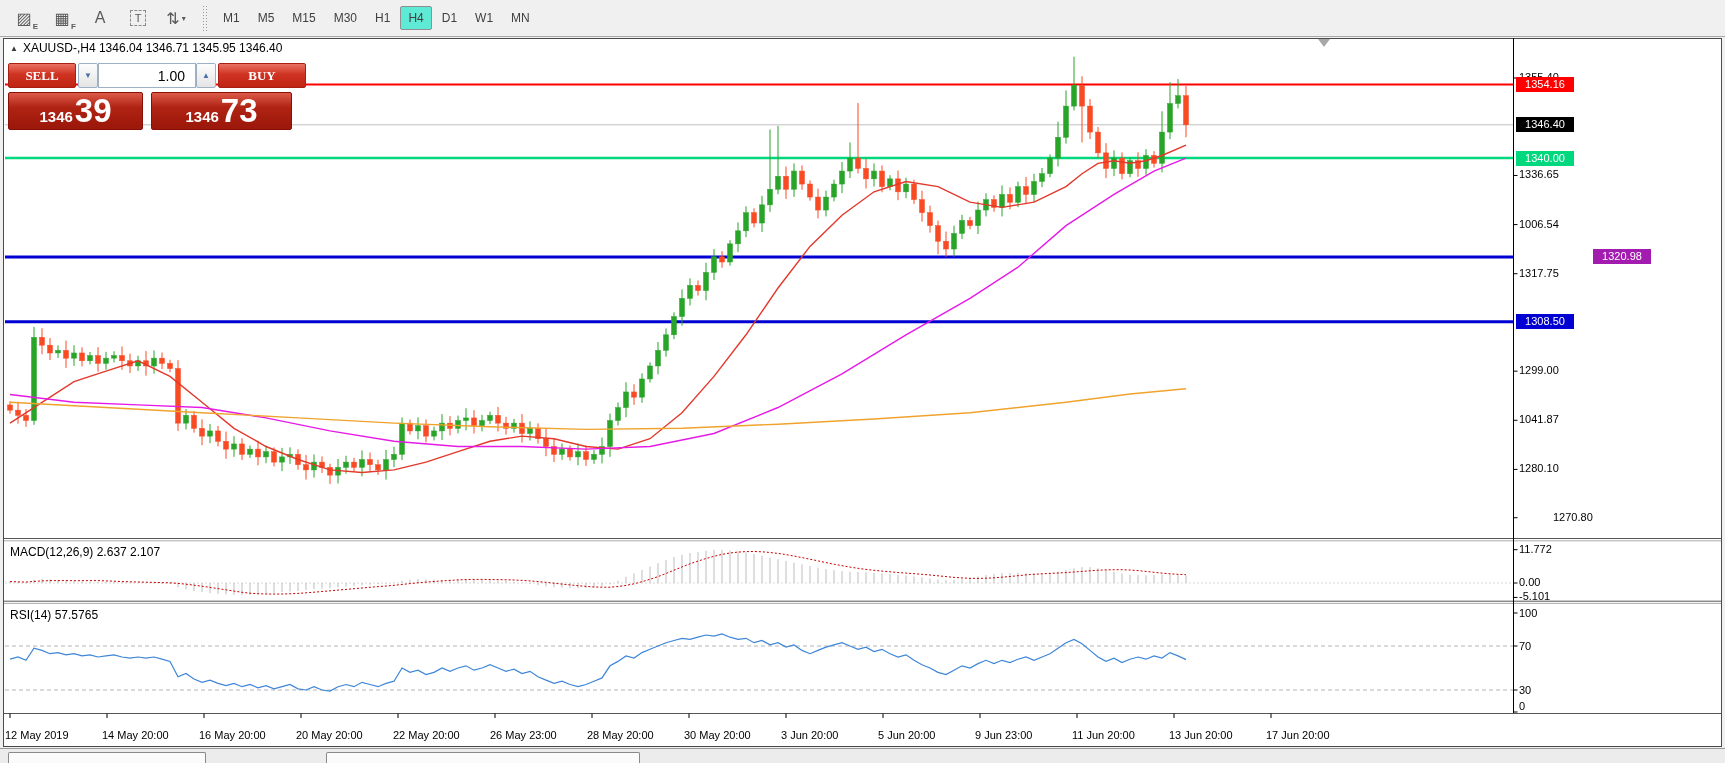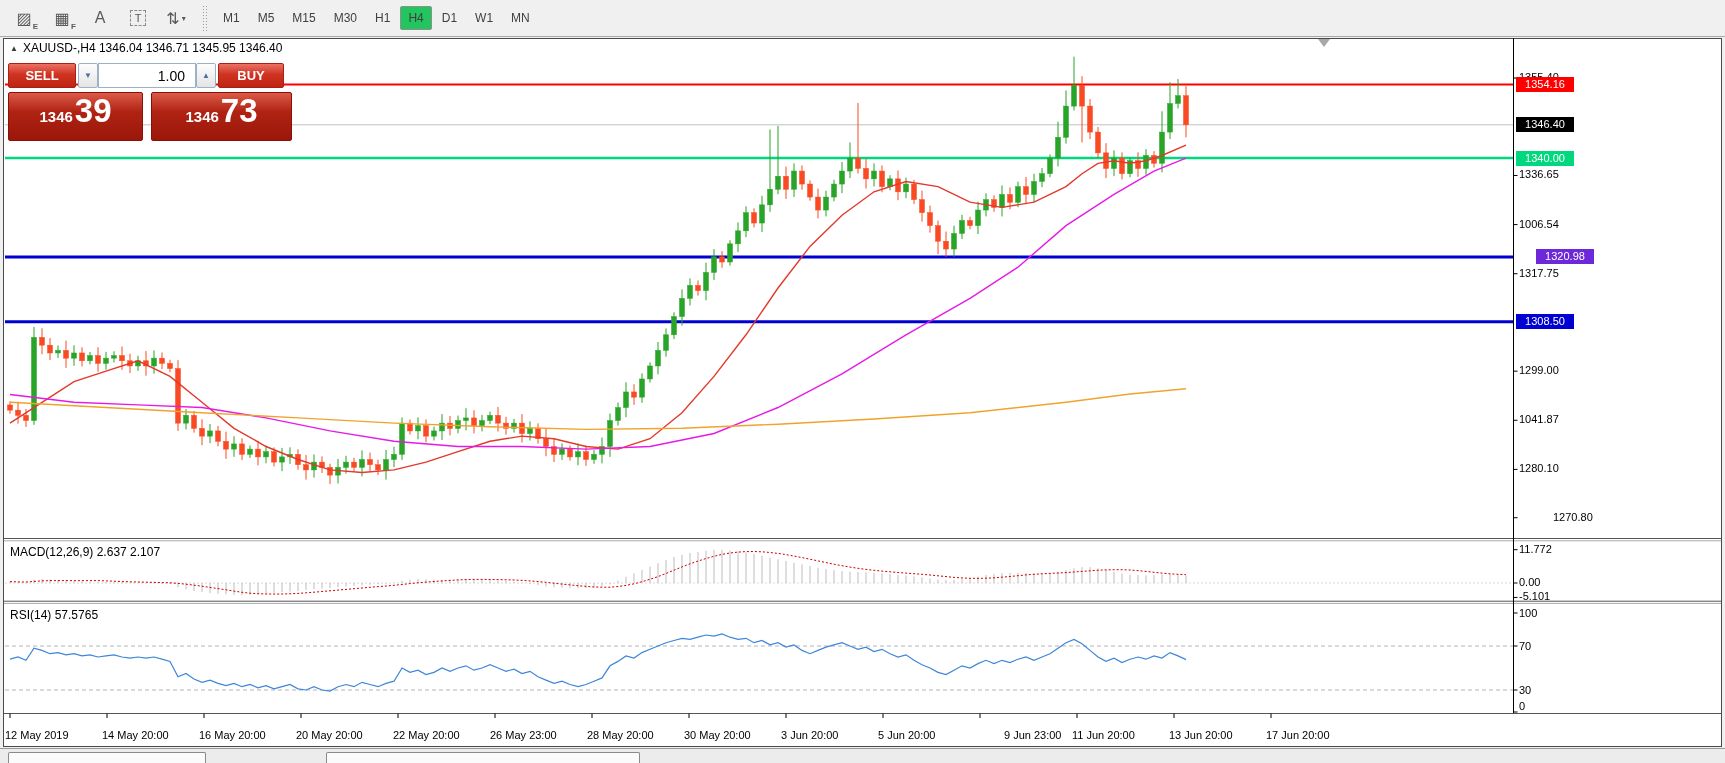--- a/index.html
+++ b/index.html
@@ -17,45 +17,45 @@
   .tbicon .sub { position:absolute; right:1px; bottom:-1px; font-size:8px; font-weight:bold; color:#5a5a5a; }
   .tbicon .boxT { border:1px dashed #8a8a8a; width:16px; height:16px; line-height:14px;
                   text-align:center; font-size:11px; color:#5a5a5a; }
   .tbicon .caret { font-size:8px; margin-left:2px; color:#5a5a5a; }
   .tbsep { width:5px; height:26px; margin:0 8px 0 4px;
            background-image:radial-gradient(#9a9a9a 0.8px, transparent 0.9px);
            background-size:3px 3px; }
   .tfbtn { min-width:30px; height:24px; padding:0 7px; margin-right:2px; border:1px solid transparent;
            background:transparent; font-family:"Liberation Sans",sans-serif;
            font-size:12px; color:#404040; border-radius:2px; }
-  .tfbtn.active { background:#22c55e; border:1px solid #8f8f8f; }
+  .tfbtn.active { background:#5eead4; border:1px solid #8f8f8f; }
 
   
   #window { position:absolute; left:3px; top:38px; width:1719px; height:709px;
             background:#ffffff; border:1px solid #4a4a4a; }
   #chart-svg { position:absolute; left:0; top:0; width:1725px; height:763px; z-index:2; }
   #labels { position:absolute; left:0; top:0; width:1725px; height:763px; z-index:3; pointer-events:none; }
   .axlbl { position:absolute; font-size:11px; color:#000; white-space:nowrap; }
   .badge { position:absolute; width:58px; height:15px; line-height:15px; text-align:center;
            font-size:11px; color:#fff; white-space:nowrap; }
   #symbol-title { position:absolute; left:10px; top:41px; z-index:4; font-size:12px; color:#000;
                   display:flex; align-items:center; }
   #symbol-title .tri { font-size:8px; color:#3a3a3a; margin-right:5px; }
 
   
   #trade-panel { position:absolute; left:8px; top:59px; width:284px; height:72px; z-index:5; }
   .tp-btn { position:absolute; height:25px; border:1px solid #a82014; border-radius:2px;
             background:linear-gradient(#ea7263,#cf3322 45%,#c02412); color:#fff;
-            font-size:13px; font-weight:bold; font-family:Liberation Sans, sans-serif; }
+            font-size:13px; font-weight:bold; font-family:Liberation Serif, serif; }
   .spinbtn { position:absolute; top:4px; width:20px; height:25px; background:linear-gradient(#fdfdfd,#e4e4e4);
              border:1px solid #9db0c4; font-size:8px; color:#4a6fa5; border-radius:2px; }
   #vol-input { position:absolute; left:90px; top:4px; width:98px; height:25px; border:1px solid #9db0c4;
                font-size:14px; text-align:right; padding-right:10px;
                font-family:"Liberation Sans",sans-serif; }
-  .bigbox { position:absolute; top:33px; height:49px; border:1px solid #8a0f06; border-radius:2px;
+  .bigbox { position:absolute; top:33px; height:38px; border:1px solid #8a0f06; border-radius:2px;
             background:linear-gradient(#dc5a48,#b02313 40%,#9a170a); color:#fff;
             display:flex; align-items:baseline; justify-content:center; cursor:pointer; }
   .bigbox .small-num { font-size:15px; font-weight:bold; }
   .bigbox .big-num   { font-size:33px; font-weight:bold; line-height:36px; margin-left:2px; }
 
   
   #annotation { position:absolute; left:1098px; top:436px; z-index:4; font-size:46px;
                 font-weight:bold; color:#ff0000; white-space:nowrap; }
 
   
@@ -609,21 +609,21 @@
       <div class="axlbl" style="left: 1519px; top: 71.0208px;">1355.40</div>
       <div class="axlbl" style="left: 1519px; top: 168.474px;">1336.65</div>
       <div class="axlbl" style="left: 1519px; top: 217.59px;">1006.54</div>
       <div class="axlbl" style="left: 1519px; top: 266.707px;">1317.75</div>
       <div class="axlbl" style="left: 1519px; top: 364.16px;">1299.00</div>
       <div class="axlbl" style="left: 1519px; top: 413.277px;">1041.87</div>
       <div class="axlbl" style="left: 1519px; top: 462.393px;">1280.10</div>
       <div class="axlbl" style="left: 1519px; top: 510.73px; margin-left: 34px;">1270.80</div>
       <div class="badge" style="left: 1516px; top: 76.9657px; background: rgb(255, 0, 0);">1354.16</div>
       <div class="badge" style="left: 1516px; top: 150.562px; background: rgb(0, 216, 126);">1340.00</div>
-      <div class="badge" style="left: 1536px; top: 249.419px; background: #6d28d9;">1320.98</div>
+      <div class="badge" style="left: 1593px; top: 249.419px; background: #a21caf;">1320.98</div>
       <div class="badge" style="left: 1516px; top: 314.284px; background: rgb(0, 0, 210);">1308.50</div>
       <div class="badge" style="left: 1516px; top: 117.298px; background: rgb(0, 0, 0);">1346.40</div>
       <div class="axlbl" style="left: 1519px; top: 542.685px;">11.772</div>
       <div class="axlbl" style="left: 1519px; top: 576px;">0.00</div>
       <div class="axlbl" style="left: 1519px; top: 590.436px;">-5.101</div>
       <div class="axlbl" style="left: 1519px; top: 607px;">100</div>
       <div class="axlbl" style="left: 1519px; top: 640px;">70</div>
       <div class="axlbl" style="left: 1519px; top: 684px;">30</div>
       <div class="axlbl" style="left: 1519px; top: 700px;">0</div>
       <div class="axlbl" style="left: 10px; top: 545px; font-size: 12px;">MACD(12,26,9) 2.637 2.107</div>
@@ -631,37 +631,37 @@
       <div class="axlbl" style="left: 5px; top: 729px;">12 May 2019</div>
       <div class="axlbl" style="left: 102px; top: 729px;">14 May 20:00</div>
       <div class="axlbl" style="left: 199px; top: 729px;">16 May 20:00</div>
       <div class="axlbl" style="left: 296px; top: 729px;">20 May 20:00</div>
       <div class="axlbl" style="left: 393px; top: 729px;">22 May 20:00</div>
       <div class="axlbl" style="left: 490px; top: 729px;">26 May 23:00</div>
       <div class="axlbl" style="left: 587px; top: 729px;">28 May 20:00</div>
       <div class="axlbl" style="left: 684px; top: 729px;">30 May 20:00</div>
       <div class="axlbl" style="left: 781px; top: 729px;">3 Jun 20:00</div>
       <div class="axlbl" style="left: 878px; top: 729px; text-align: center;">5 Jun 20:00</div>
-      <div class="axlbl" style="left: 975px; top: 729px; margin-left: 29px;">9 Jun 23:00</div>
+      <div class="axlbl" style="left: 975px; top: 729px;">9 Jun 23:00</div>
       <div class="axlbl" style="left: 1072px; top: 729px;">11 Jun 20:00</div>
       <div class="axlbl" style="left: 1169px; top: 729px;">13 Jun 20:00</div>
       <div class="axlbl" style="left: 1266px; top: 729px;">17 Jun 20:00</div>
     </div>
 
   <div id="symbol-title">
     <span class="tri">▲</span>
     <span>XAUUSD-,H4  1346.04 1346.71 1345.95 1346.40</span>
   </div>
 
   <div id="trade-panel">
     <button class="tp-btn" style="left:0; top:4px; width:68px;">SELL</button>
     <button class="spinbtn" style="left:70px;">▼</button>
     <input id="vol-input" value="1.00" style="">
     <button class="spinbtn" style="left:188px;">▲</button>
-    <button class="tp-btn" style="left:210px; top:4px; width:66px;">BUY</button>
+    <button class="tp-btn" style="left:210px; top:4px; width:88px;">BUY</button>
     <div class="bigbox" style="left:0; width:135px;">
       <span class="small-num">1346</span>
       <span class="big-num">39</span>
     </div>
     <div class="bigbox" style="left:143px; width:141px;">
       <span class="small-num">1346</span>
       <span class="big-num">73</span>
     </div>
   </div>
 

